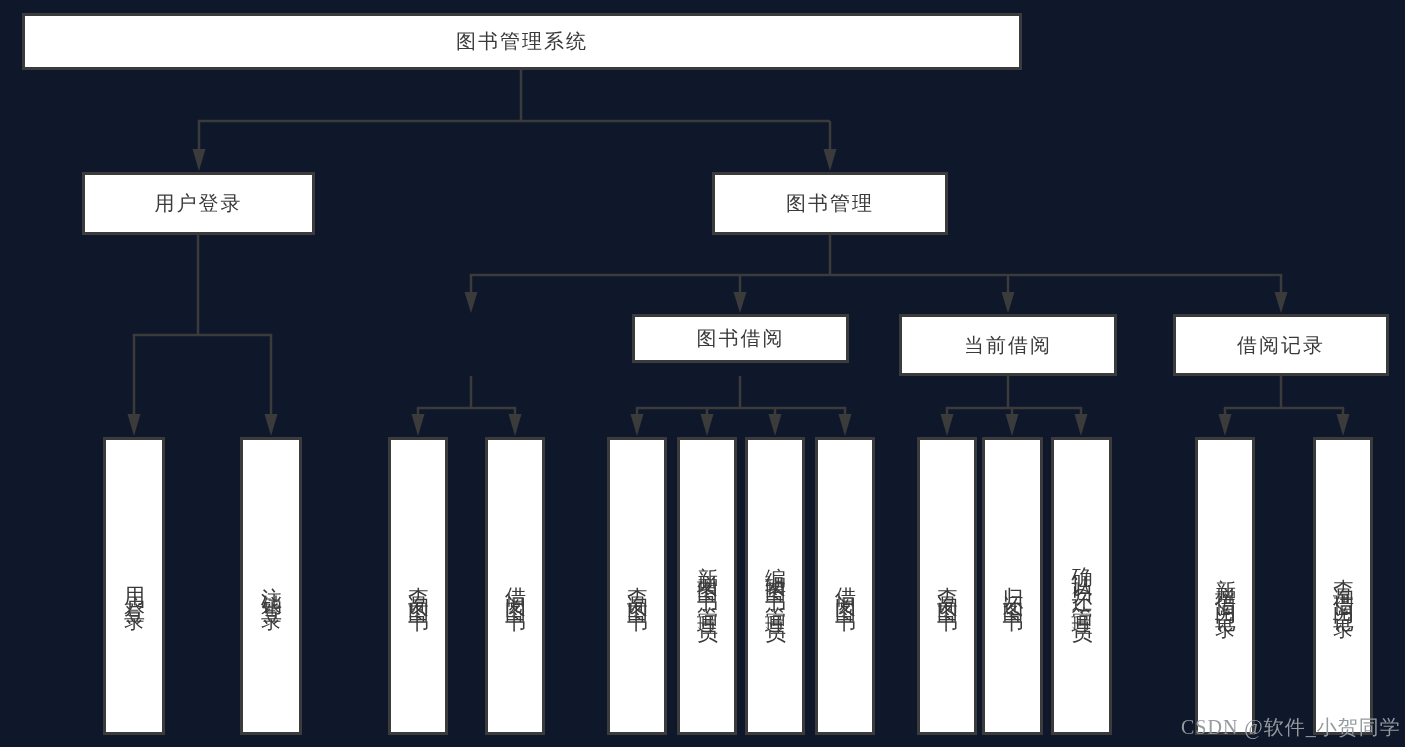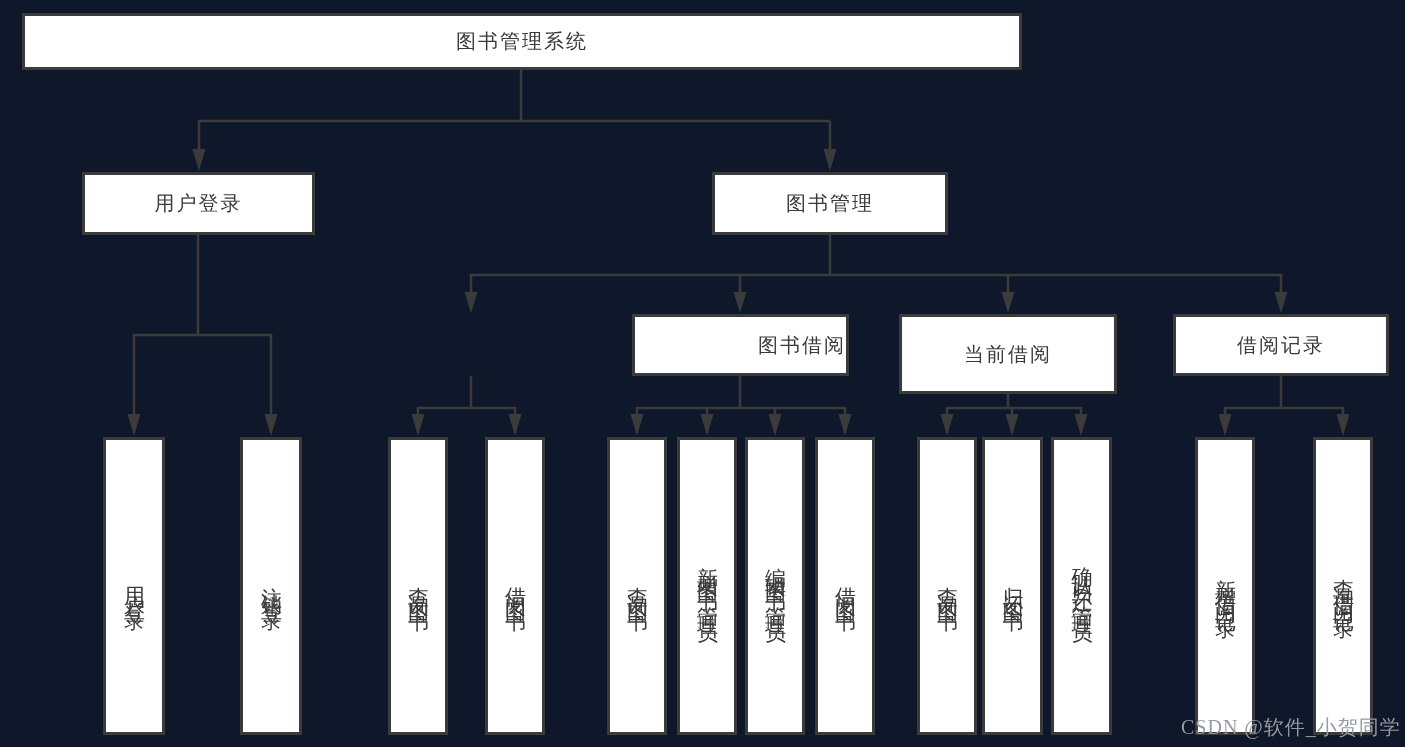--- a/index.html
+++ b/index.html
@@ -148,24 +148,24 @@
     <span>图书管理系统</span>
   </div>
 
   <div class="hbox" style="left:82px; top:172px; width:233px; height:63px;">
     <span>用户登录</span>
   </div>
   <div class="hbox" style="left:712px; top:172px; width:236px; height:63px;">
     <span>图书管理</span>
   </div>
 
-  <div class="hbox" style="left:632px; top:314px; width:217px; height:62px;justify-content:flex-end;">
+  <div class="hbox" style="left:632px; top:314px; width:217px; height:49px;">
     <span>图书借阅</span>
   </div>
-  <div class="hbox" style="left:899px; top:314px; width:218px; height:80px;">
+  <div class="hbox" style="left:899px; top:314px; width:218px; height:62px;">
     <span>当前借阅</span>
   </div>
   <div class="hbox" style="left:1173px; top:314px; width:216px; height:62px;">
     <span>借阅记录</span>
   </div>
 
   <div class="vbox" style="left:103px; top:437px; width:62px; height:298px;">
     <span class="vtext">用户登录</span>
   </div>
   <div class="vbox" style="left:240px; top:437px; width:62px; height:298px;">

